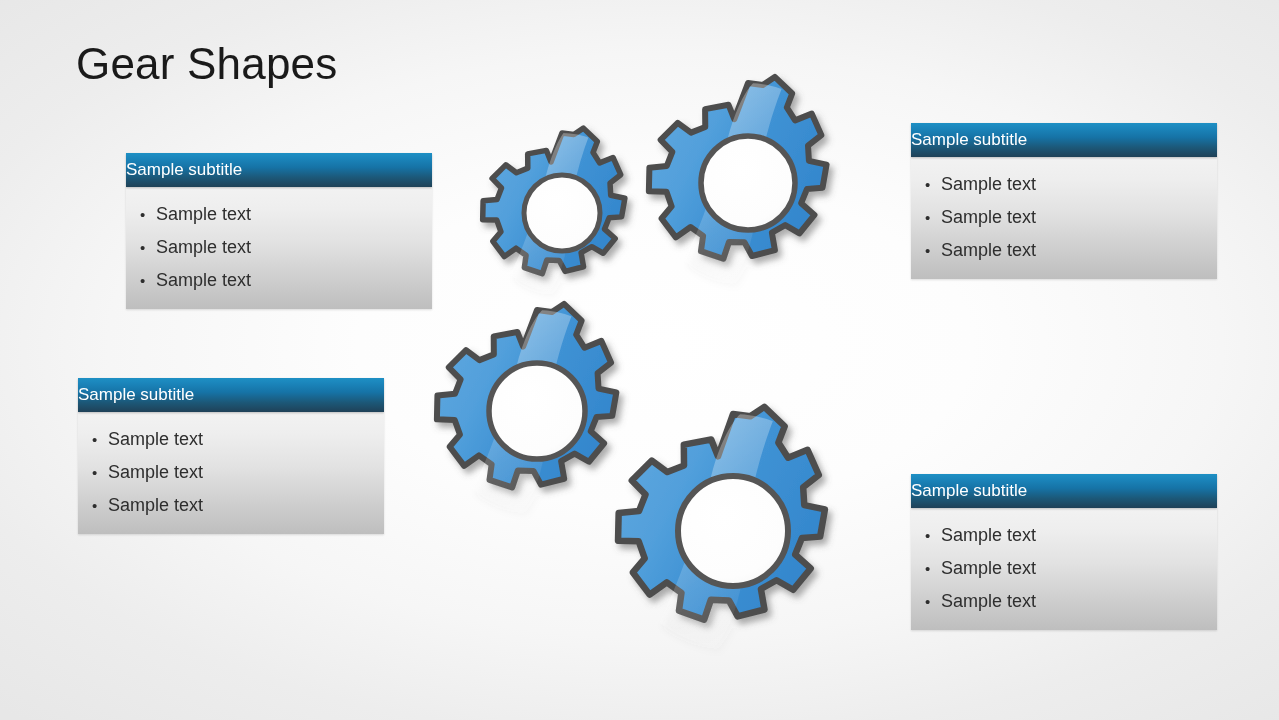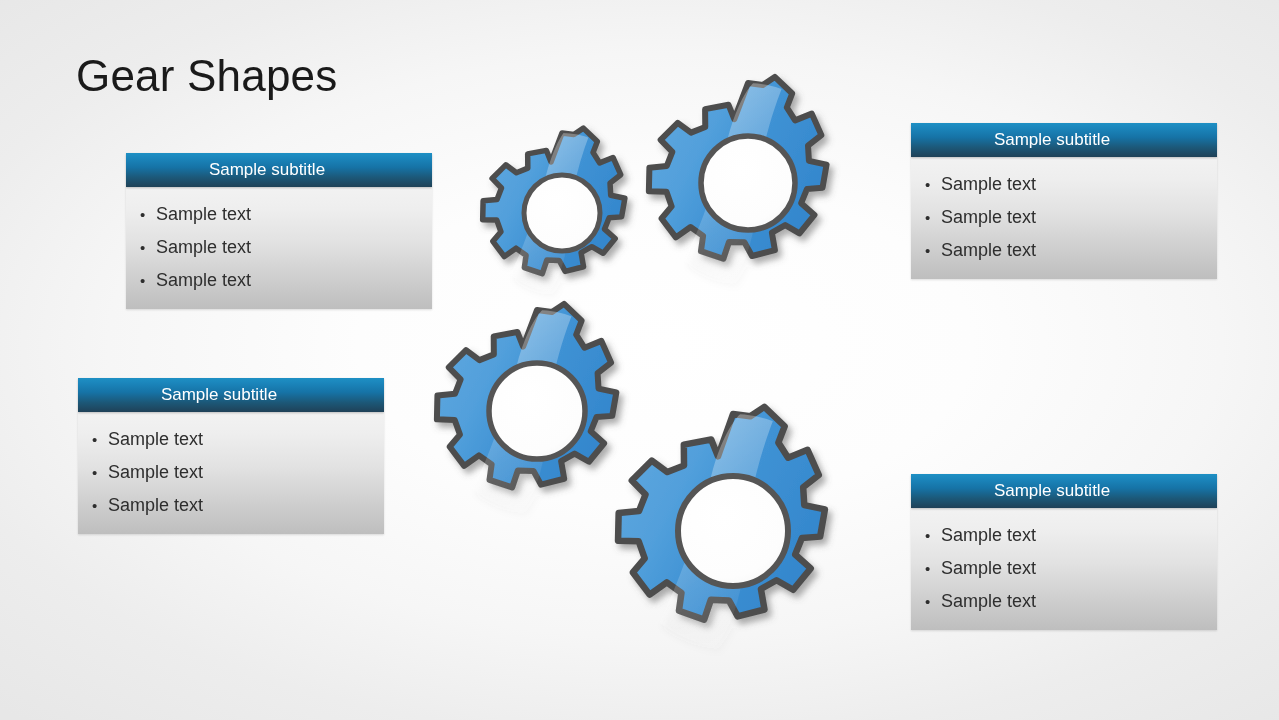--- a/index.html
+++ b/index.html
@@ -17,21 +17,21 @@
     height: 720px;
     overflow: hidden;
     background:
       radial-gradient(ellipse 75% 70% at 52% 48%, #ffffff 0%, #fdfdfd 32%, #f6f6f6 58%, #ededed 78%, #e7e7e7 100%);
   }
 
   
   .slide-title {
     position: absolute;
     left: 76px;
-    top: 52px;
+    top: 40px;
     font-size: 44px;
     font-weight: 400;
     color: #1a1a1a;
     letter-spacing: 0.2px;
     line-height: 1.1;
     white-space: nowrap;
   }
 
   
   .gear-stage {
@@ -51,21 +51,21 @@
     position: absolute;
     box-sizing: border-box;
   }
   .card-header {
     position: relative;
     height: 34px;
     background: linear-gradient(to bottom, #1e90c4 0%, #1b86bc 14%, #1673a6 42%, #1c5878 72%, #1f4157 100%);
     color: #ffffff;
     font-size: 17px;
     line-height: 34px;
-    text-align: center;
+    text-align: left;
     padding-right: 24px;
     white-space: nowrap;
     overflow: hidden;
     box-shadow: 0 1px 2px rgba(0,0,0,0.22);
   }
   .card-body {
     background: linear-gradient(to bottom, #f2f2f2 0%, #eeeeee 18%, #e2e2e2 45%, #cfcfcf 74%, #bebebe 100%);
     padding: 11px 0 12px 0;
     box-shadow: 0 1px 2px rgba(0,0,0,0.13);
   }

